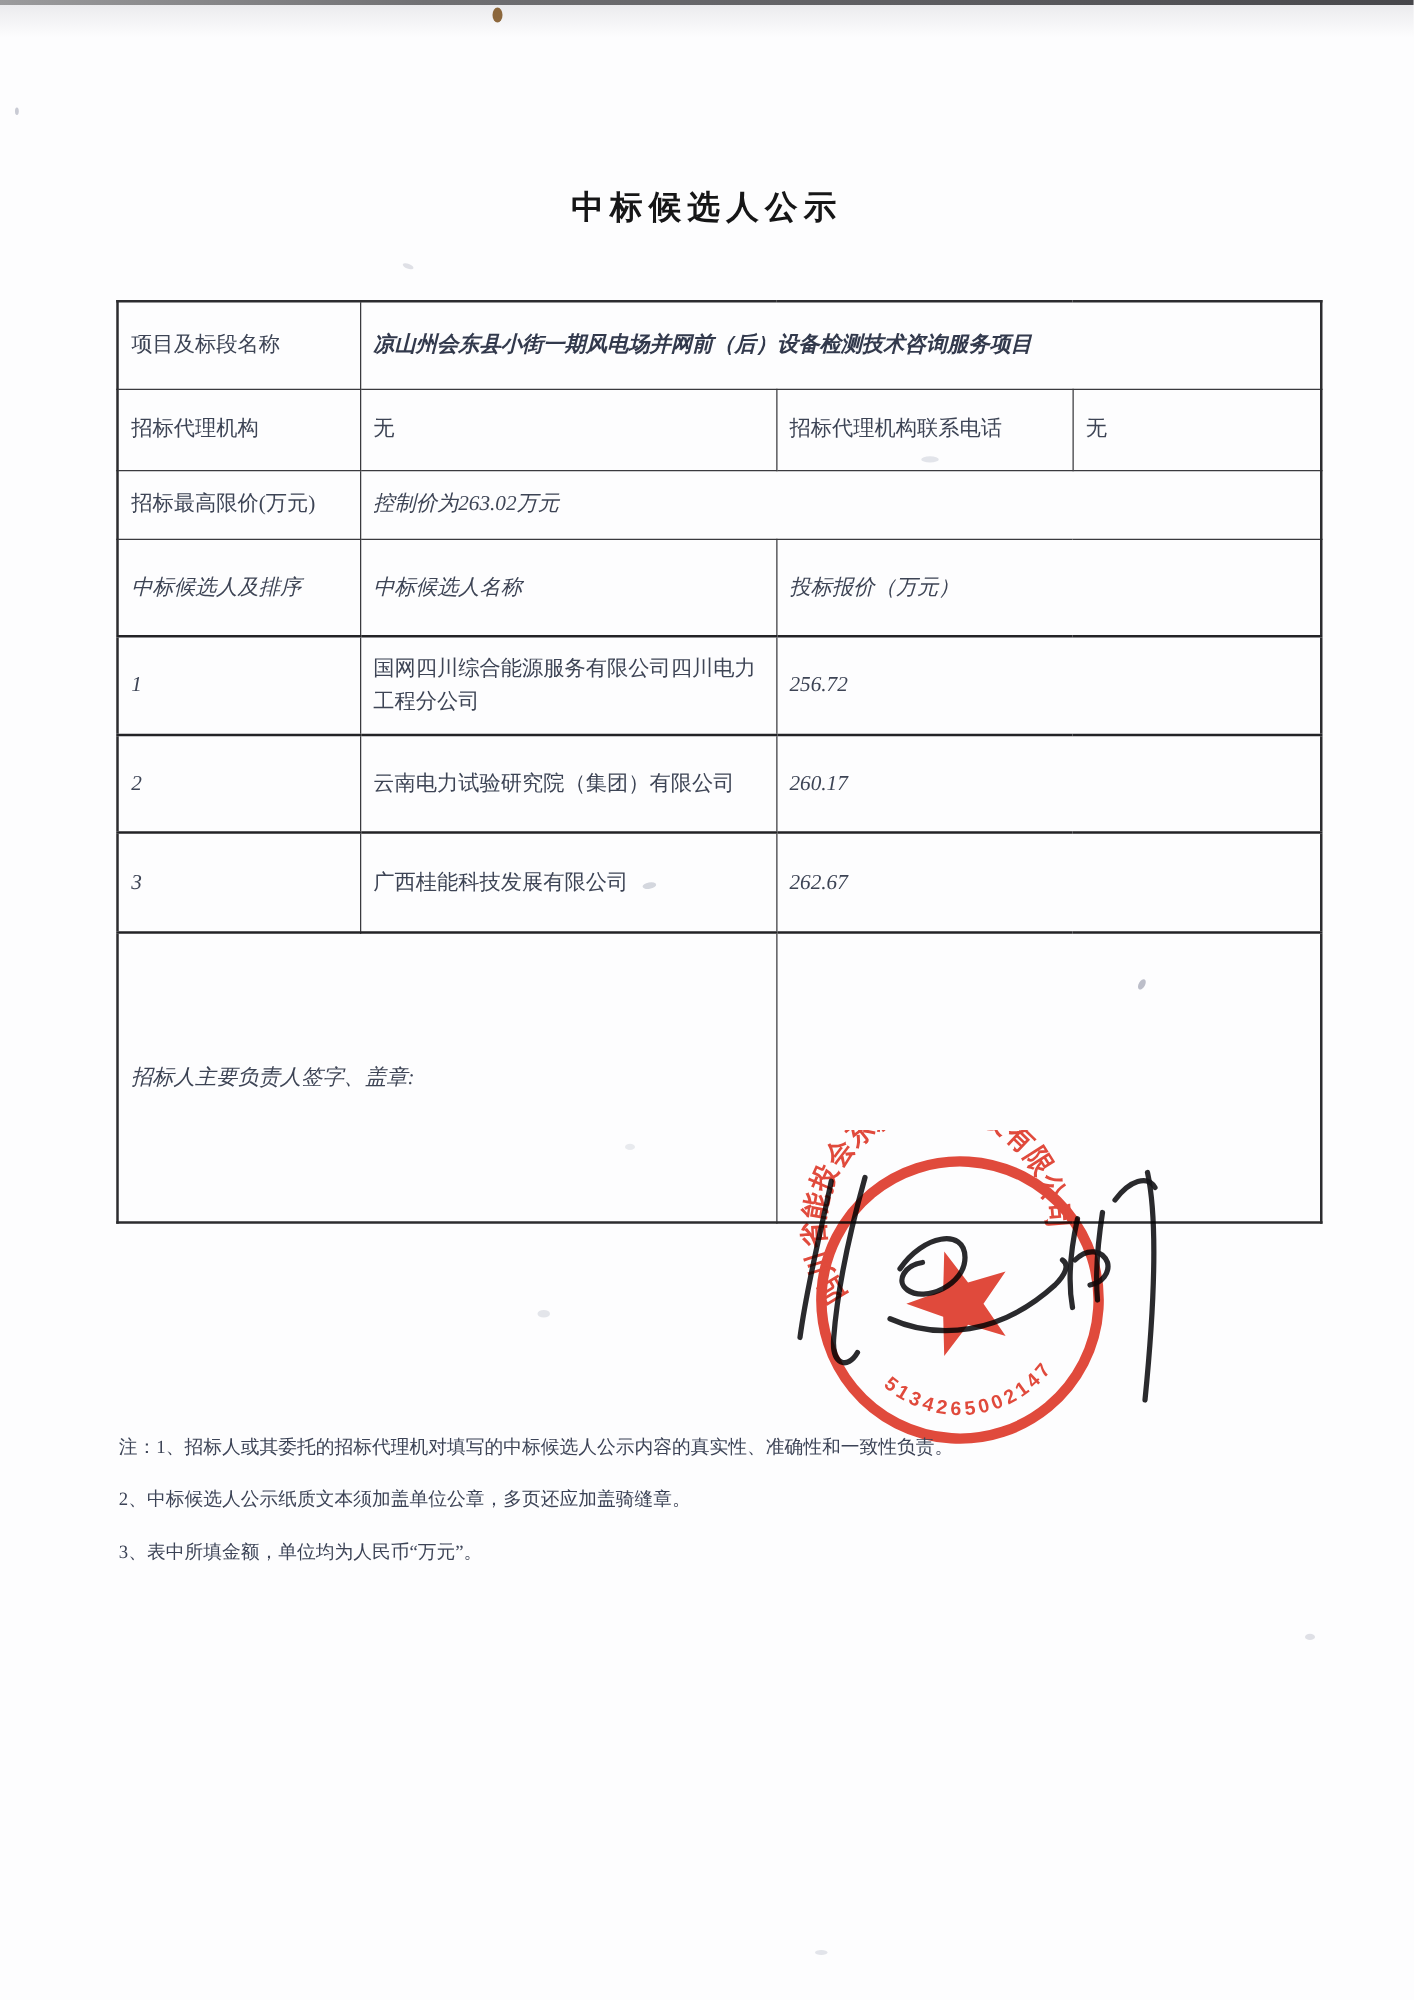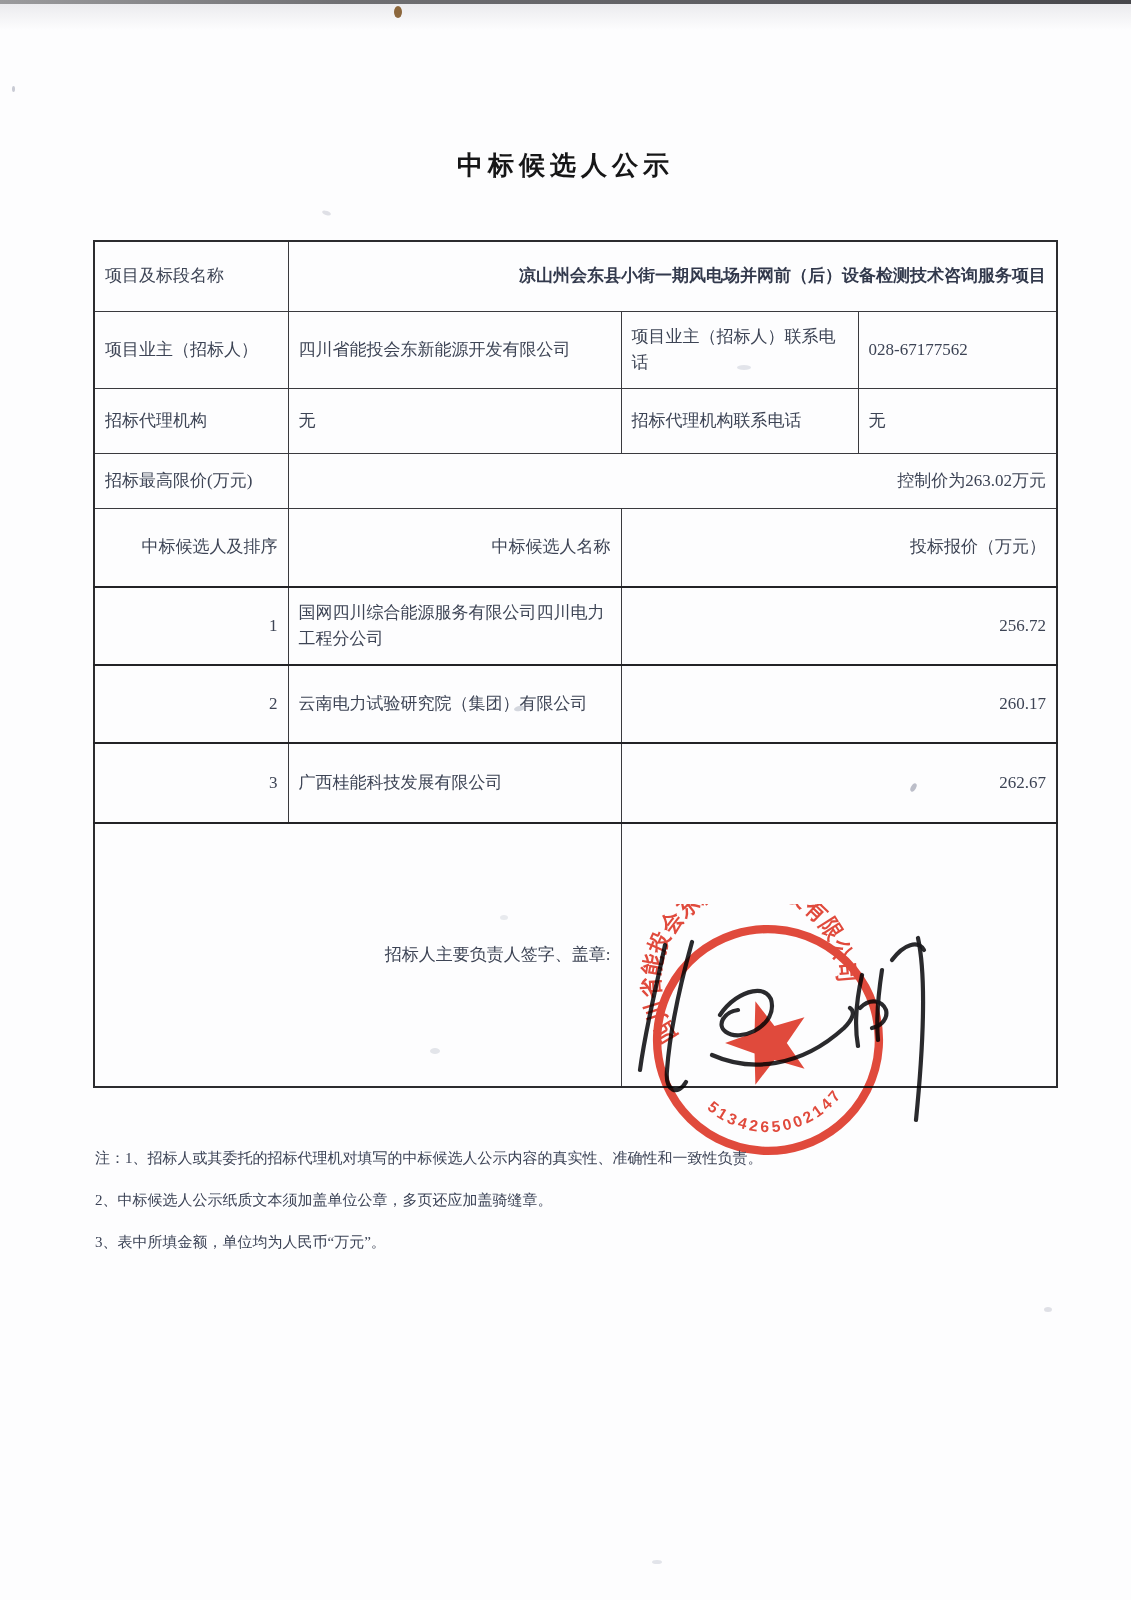--- a/index.html
+++ b/index.html
@@ -32,22 +32,22 @@
     font-size:17px; color:#3d4455;
   }
   table.main td {
     border:1.6px solid #3a3a3e;
     padding:12px 10px;
     vertical-align:middle;
     line-height:1.55;
     margin-top:27px;
   }
   .h70 td{height:70px;} .h65 td{height:65px;} .h55 td{height:55px;}
-  .h95 td{height:78px;} .h78 td{height:78px;} .h80 td{height:80px;} .h244 td{height:264px;}
-  td.ctr { text-align:right; }
+  .h95 td{height:78px;} .h78 td{height:78px;} .h80 td{height:80px;} .h244 td{height:232px;}
+  td.ctr { text-align:left;font-style:italic; }
   td.bold { font-weight:700; color:#32394c; }
   tr.heavy td { border-top-width:2.8px; border-top-color:#232326; }
   .notes {
     position:absolute; left:95px; top:1148px; width:960px;
     font-size:15px; color:#3c4356; line-height:1.4;
   }
   .notes p { margin-bottom:21px; }
   .seal-svg {
     position:absolute; left:632px; top:904px; width:272px; height:272px;
     mix-blend-mode:multiply; opacity:.92;
@@ -86,26 +86,20 @@
   <colgroup>
     <col style="width:194px">
       <col style="width:333px">
       <col style="width:237px">
       <col style="width:199px">
   </colgroup>
   <tbody>
       <tr class="h70">
     <td>项目及标段名称</td>
     <td colspan="3" class="ctr bold">凉山州会东县小街一期风电场并网前（后）设备检测技术咨询服务项目</td>
-  </tr>
-  <tr class="h65">
-    <td>项目业主（招标人）</td>
-    <td>四川省能投会东新能源开发有限公司</td>
-    <td>项目业主（招标人）联系电话</td>
-    <td>028-67177562</td>
   </tr>
   <tr class="h65">
     <td>招标代理机构</td>
     <td>无</td>
     <td>招标代理机构联系电话</td>
     <td>无</td>
   </tr>
   <tr class="h55">
     <td>招标最高限价(万元)</td>
     <td colspan="3" class="ctr">控制价为263.02万元</td>

